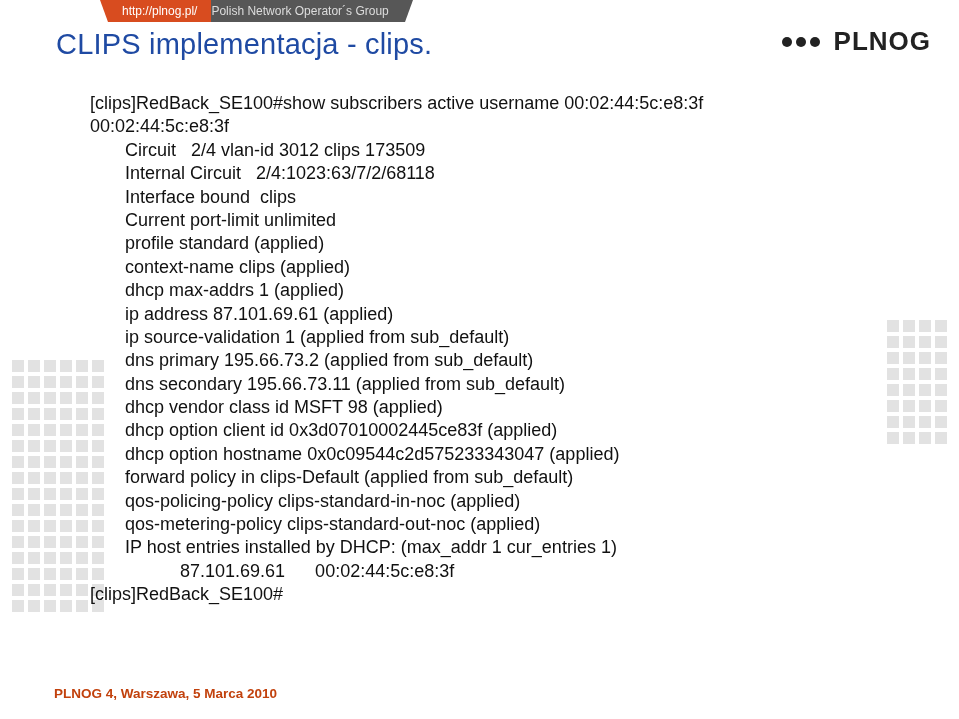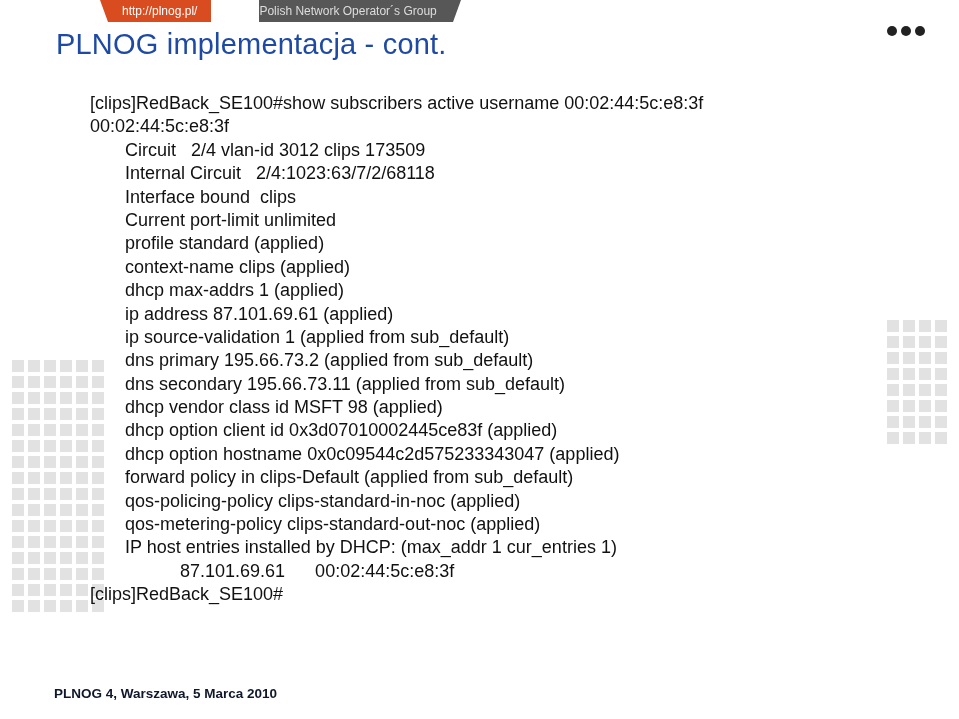--- a/index.html
+++ b/index.html
@@ -13,21 +13,20 @@
     overflow: hidden;
   }
   .top-bar {
     position: absolute;
     top: 0;
     left: 0;
     right: 0;
     height: 22px;
     display: flex;
     align-items: stretch;
-    gap: 48px;
   }
   .url-tab {
     background: #d84c1f;
     color: #fff;
     font-size: 12px;
     padding: 3px 14px 3px 14px;
     display: flex;
     align-items: center;
     position: relative;
     margin-left: 108px;
@@ -128,21 +127,21 @@
     width: 12px;
     height: 12px;
     background: #e2e2e2;
   }
   .footer {
     position: absolute;
     bottom: 18px;
     left: 14px;
     font-size: 13.5px;
     font-weight: bold;
-    color: #0f172a;
+    color: #c2410c;
     padding-left: 40px;
   }
 </style>
 </head>
 <body>
 
 <div class="top-bar">
   <div class="url-tab">
     <span>http://plnog.pl/</span>
   </div>
@@ -150,23 +149,24 @@
     <span>Polish Network Operator´s Group</span>
   </div>
 </div>
 
 <div class="logo-area">
   <div class="dots">
     <div class="dot"></div>
       <div class="dot"></div>
       <div class="dot"></div>
   </div>
+  <span class="logo-text">PLNOG</span>
 </div>
 
-<div class="title">PLNOG implementacja - cont.</div>
+<div class="title">CLIPS implementacja - clips.</div>
 
 <div class="squares-bg left-block">
     <div class="sq"></div>
     <div class="sq"></div>
     <div class="sq"></div>
     <div class="sq"></div>
     <div class="sq"></div>
     <div class="sq"></div>
     <div class="sq"></div>
     <div class="sq"></div>

